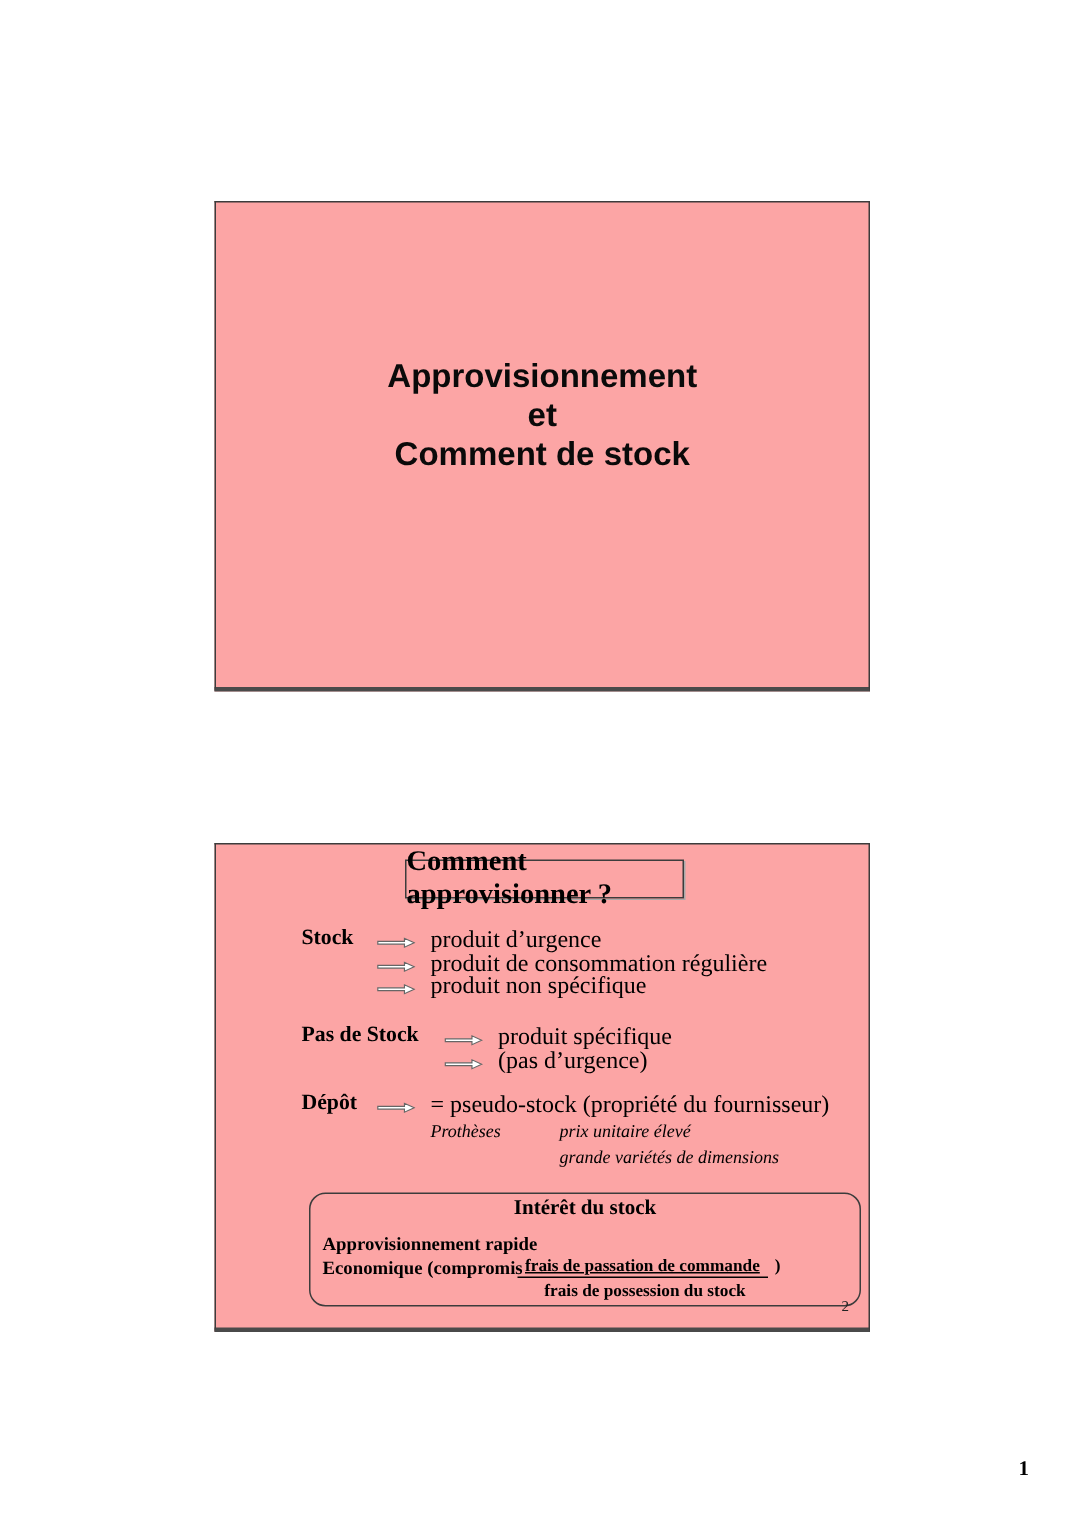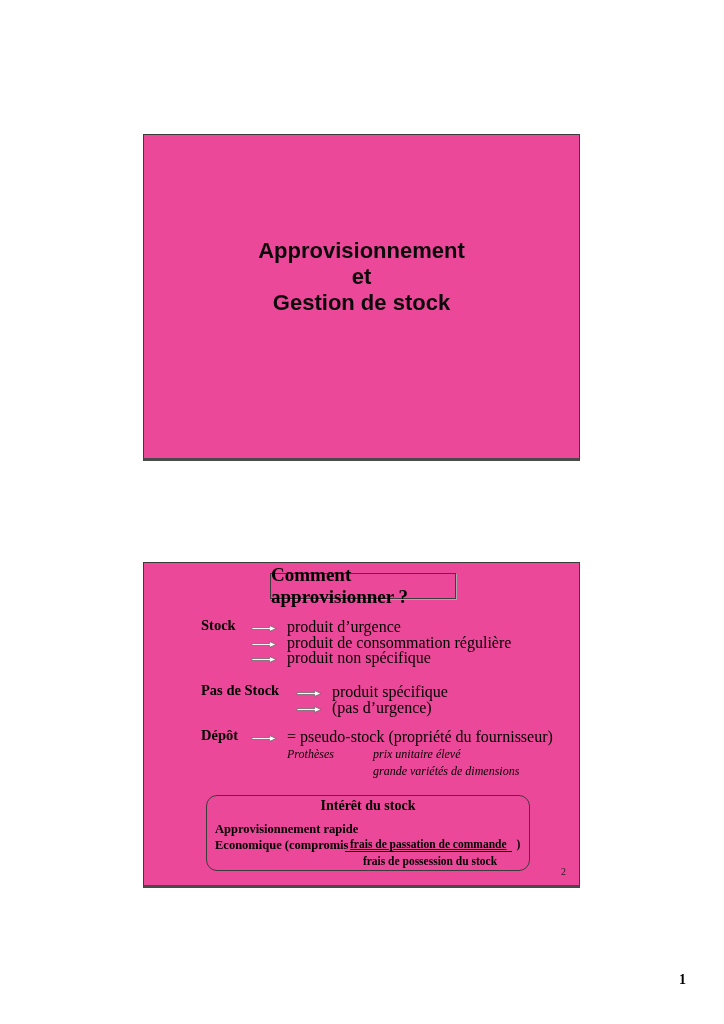--- a/index.html
+++ b/index.html
@@ -3,21 +3,21 @@
 <meta charset="utf-8">
 <style>
   html, body { margin:0; padding:0; }
   body {
     width:724px; height:1024px; position:relative;
     background:#ffffff; overflow:hidden;
     font-family:"Liberation Serif", serif; color:#000;
   }
   .slide {
     position:absolute; left:143px; width:437px; box-sizing:border-box;
-    background:#ec4899; border:1px solid #3c3c3c; border-bottom:3px solid #4a4a4a;
+    background:#fca5a5; border:1px solid #3c3c3c; border-bottom:3px solid #4a4a4a;
   }
   #slide1 { top:134px; height:327px; }
   #slide2 { top:562px; height:326px; }
 
   
   .s1-title {
     position:absolute; left:0; top:103px; width:100%;
     text-align:center; font-family:"Liberation Sans", sans-serif;
     font-weight:bold; font-size:22px; line-height:26px; color:#0a0a0a;
   }
@@ -37,21 +37,21 @@
   .cat-label { position:absolute; font-weight:bold; font-size:14.5px; }
   .row {
     position:absolute; display:flex; align-items:flex-end; gap:10px;
     font-size:16px; line-height:13px; white-space:nowrap;
   }
   .arrow-svg { width:26px; height:9px; flex:0 0 auto; display:block; }
   .italic { font-style:italic; }
   .abs { position:absolute; white-space:nowrap; }
 
   .interet-box {
-    position:absolute; left:62px; top:232px; width:324px; height:76px;
+    position:absolute; left:62px; top:232px; width:368px; height:76px;
     border:1px solid #3c3c3c; border-radius:11px; box-sizing:border-box;padding-left:16px;
   }
   .interet-title {
     position:absolute; left:0; top:2px; width:100%; text-align:center;
     font-weight:bold; font-size:14px;
   }
   .interet-line { position:absolute; left:8px; font-weight:bold; font-size:12.5px; white-space:nowrap; }
   .fraction-row {
     position:absolute; left:138px; top:42px; display:flex; align-items:flex-start; gap:5px;
     font-weight:bold; font-size:11.5px; white-space:nowrap;
@@ -71,21 +71,21 @@
 </style>
 </head>
 <body>
 
 <div>
 
   <div class="slide" id="slide1">
     <div class="s1-title">
       <div>Approvisionnement</div>
       <div>et</div>
-      <div>Gestion de stock</div>
+      <div>Comment de stock</div>
     </div>
   </div>
 
   <div class="slide" id="slide2">
 
     <div class="s2-header">
       <span>Comment approvisionner ?</span>
     </div>
 
     <div class="cat-label" style="left:57px; top:54px;">Stock</div>

